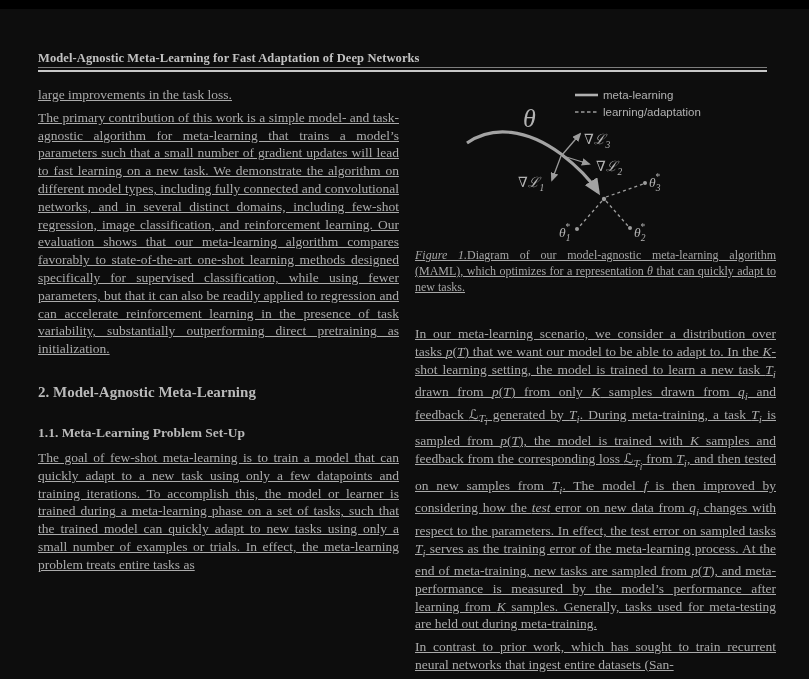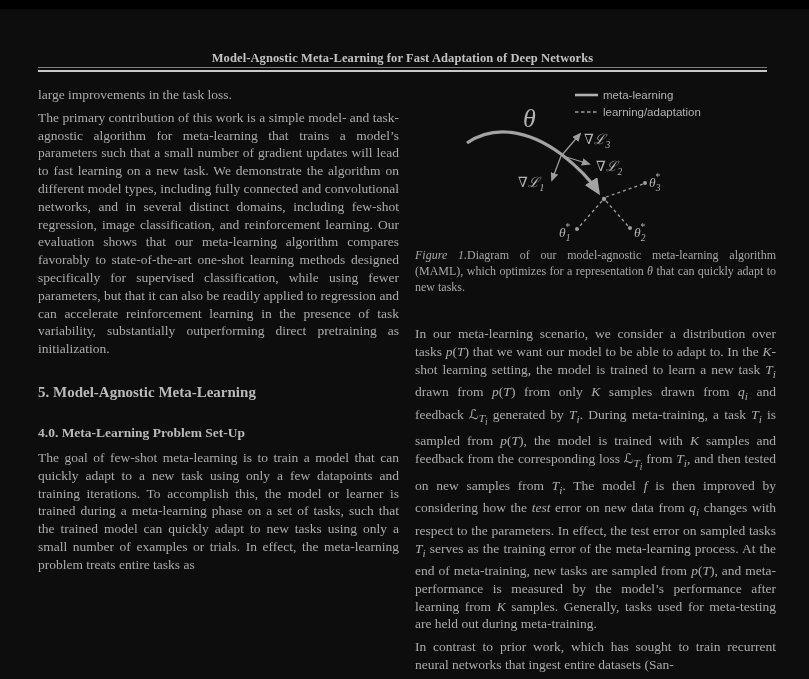--- a/index.html
+++ b/index.html
@@ -4,30 +4,30 @@
 <style>
   html,body{margin:0;padding:0;background:#000;}
   .page{
     position:relative;width:809px;height:679px;overflow:hidden;
     background:#0d0d0d;color:#ababab;
     font-family:"Liberation Serif","DejaVu Serif","DejaVu Sans",serif;
   }
   .topbar{position:absolute;top:0;left:0;width:809px;height:9px;background:#000;}
   .running-head{
     position:absolute;top:51px;left:38px;width:729px;
-    text-align:center;font-weight:bold;font-size:12.5px;color:#c2c2c2;
+    font-weight:bold;font-size:12.5px;color:#c2c2c2;
     letter-spacing:.1px;white-space:nowrap;
   }
   .rule{position:absolute;left:38px;width:729px;}
   .rule-thin{top:67px;height:1px;background:#7d7d7d;}
   .rule-thick{top:70px;height:2px;background:#c8c8c8;}
   .col{position:absolute;top:86px;width:361px;}
   .col-left{left:38px;}
   .col-right{left:415px;top:85px;}
-  p{margin:0 0 5px;font-size:13.5px;line-height:17.8px;text-align:justify;color:#ababab;}
+  p{margin:0 0 5px;font-size:13.5px;line-height:17.8px;text-align:justify;color:#ababab;text-decoration:underline;}
   p:last-child{margin-bottom:0;}
   h2{margin:25px 0 7px;font-size:15px;line-height:19px;font-weight:bold;color:#b9b9b9;}
   h3{margin:22px 0 8px;font-size:13.5px;line-height:17px;font-weight:bold;color:#b9b9b9;}
   .figure-svg{display:block;width:361px;height:158px;margin:0;}
   .caption{margin:4px 0 5px;font-size:12px;line-height:16px;color:#a6a6a6;}
   .cap-tag{}
   .para-scenario{margin-top:30px;}
   svg text{fill:#b2b2b2;}
   .fig-serif{font-family:"Liberation Serif","DejaVu Serif",serif;font-style:italic;}
   .fig-sans{font-family:"Liberation Sans","DejaVu Sans",sans-serif;font-style:normal;}
@@ -38,22 +38,22 @@
 <div class="page">
   <div class="topbar"></div>
 
   <div class="running-head">Model-Agnostic Meta-Learning for Fast Adaptation of Deep Networks</div>
   <div class="rule rule-thin"></div>
   <div class="rule rule-thick"></div>
 
   <div class="col col-left">
     <p>large improvements in the task loss.</p>
     <p>The primary contribution of this work is a simple model- and task-agnostic algorithm for meta-learning that trains a model’s parameters such that a small number of gradient updates will lead to fast learning on a new task. We demonstrate the algorithm on different model types, including fully connected and convolutional networks, and in several distinct domains, including few-shot regression, image classification, and reinforcement learning. Our evaluation shows that our meta-learning algorithm compares favorably to state-of-the-art one-shot learning methods designed specifically for supervised classification, while using fewer parameters, but that it can also be readily applied to regression and can accelerate reinforcement learning in the presence of task variability, substantially outperforming direct pretraining as initialization.</p>
-    <h2>5. Model-Agnostic Meta-Learning</h2>
-    <h3>4.0. Meta-Learning Problem Set-Up</h3>
+    <h2>2. Model-Agnostic Meta-Learning</h2>
+    <h3>1.1. Meta-Learning Problem Set-Up</h3>
     <p>The goal of few-shot meta-learning is to train a model that can quickly adapt to a new task using only a few datapoints and training iterations. To accomplish this, the model or learner is trained during a meta-learning phase on a set of tasks, such that the trained model can quickly adapt to new tasks using only a small number of examples or trials. In effect, the meta-learning problem treats entire tasks as</p>
   </div>
 
   <div class="col col-right">
 
     <svg class="figure-svg" viewBox="0 0 361 158" xmlns="http://www.w3.org/2000/svg">
       <defs>
         <marker id="arrThin" markerWidth="7" markerHeight="6" refX="5.5" refY="3" orient="auto">
           <path d="M0,0 L7,3 L0,6 Z" fill="#9c9c9c"></path>
         </marker>

